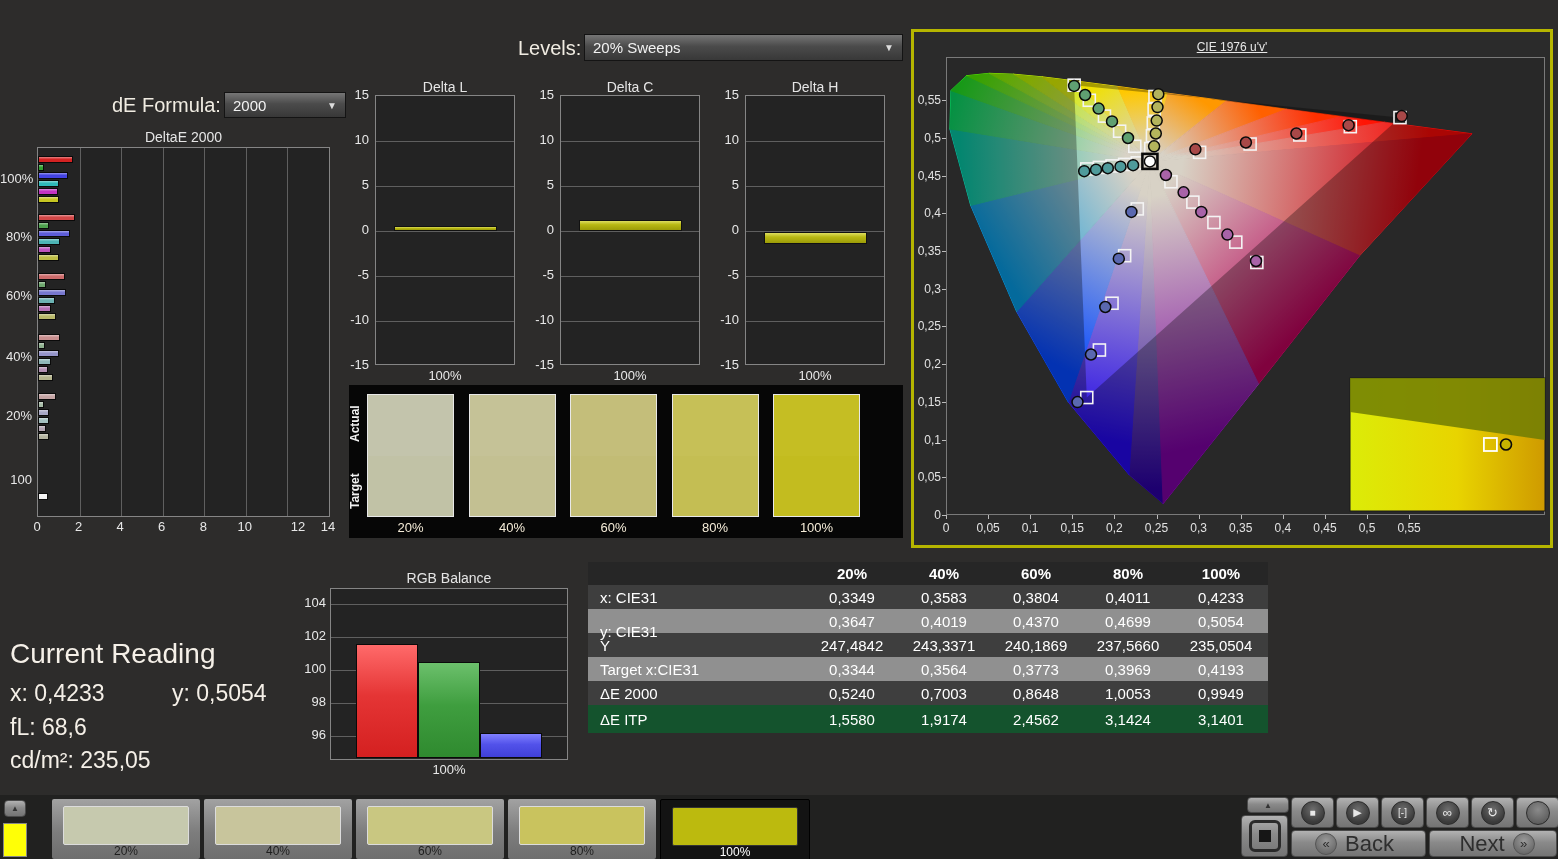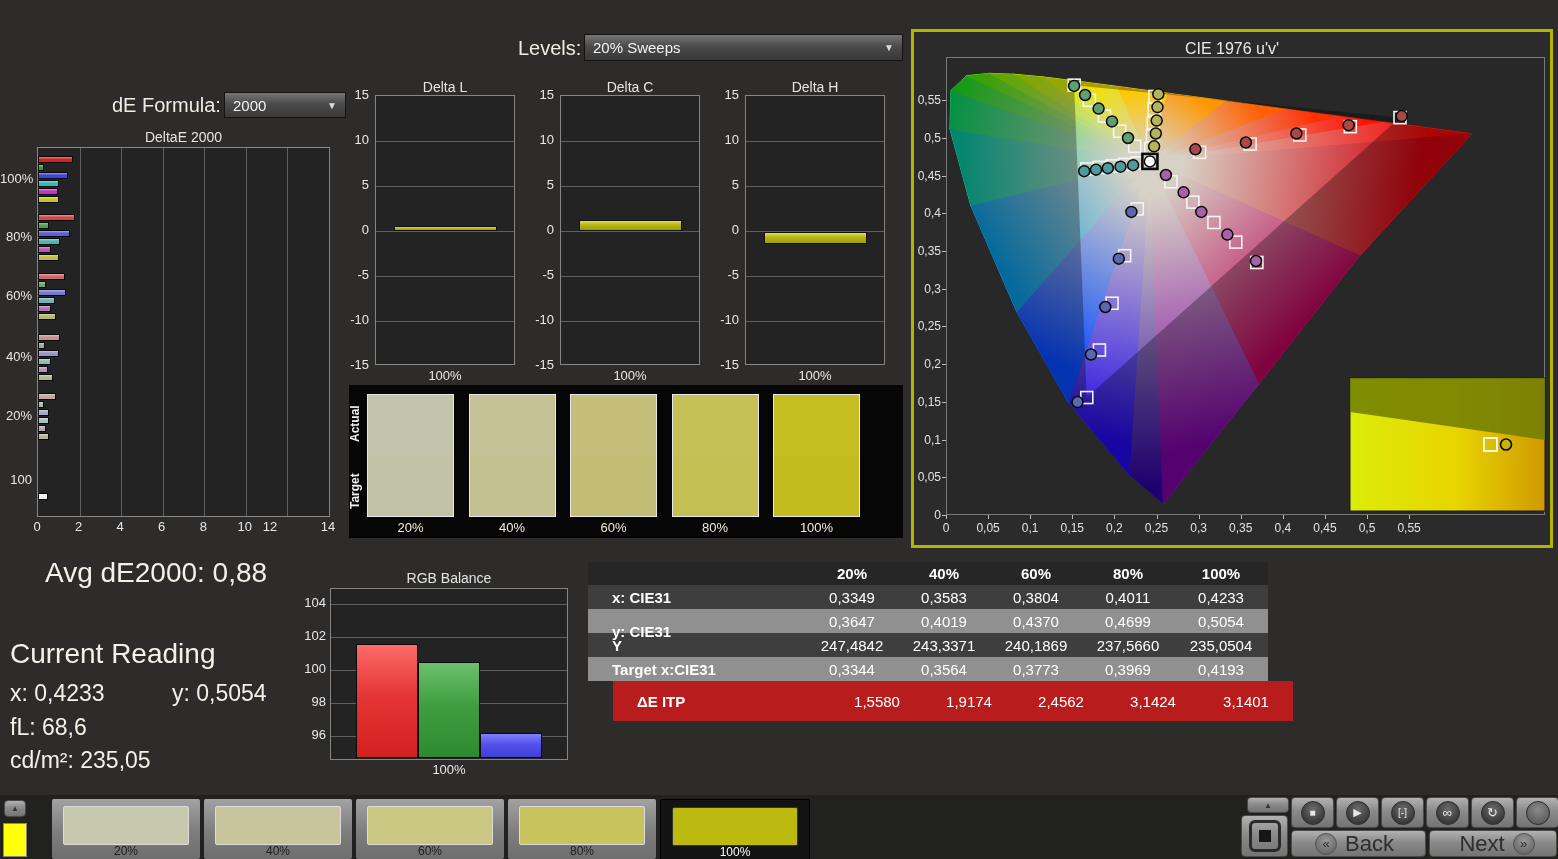--- a/index.html
+++ b/index.html
@@ -27,23 +27,23 @@
   .vlabel{position:absolute;font-size:12px;font-weight:bold;color:#f2f2f2;
           transform:rotate(-90deg);transform-origin:center;white-space:nowrap;}
   .swatch{position:absolute;border:1px solid #e8e8e8;box-sizing:border-box;}
   .swatch .half{position:absolute;left:0;right:0;height:50%;}
   .sw-label{position:absolute;font-size:13px;color:#f5ecd8;transform:translateX(-50%);}
   .stat-big{font-size:28px;color:#f5f0e8;}
   .stat-med{font-size:23px;color:#f5f0e8;}
   .tbl{position:absolute;left:588px;top:562px;width:680px;font-size:15px;}
   .tbl-row{display:flex;width:100%;}
   .tbl-cell{box-sizing:border-box;display:flex;align-items:center;justify-content:center;color:#fff;}
-  .tbl-cell.lab{justify-content:flex-start;padding-left:24px;font-weight:bold;}
+  .tbl-cell.lab{justify-content:flex-start;padding-left:12px;font-weight:normal;}
   .cie-panel{border:3px solid #b5b500;background:#2b2b2b;box-sizing:border-box;}
-  .cie-title{position:absolute;width:100%;text-align:center;top:8px;font-size:16px;color:#e8e8e8;}
+  .cie-title{position:absolute;width:100%;text-align:center;top:8px;font-size:12px;color:#e8e8e8;text-decoration:underline;}
   .cie-plot{position:absolute;left:32px;top:25px;width:599px;height:458px;
             background:#282828;border:1px solid #7a7a7a;box-sizing:border-box;}
   .cie-tick{position:absolute;font-size:12px;color:#e2e2e2;}
   .bottom-bar{position:absolute;left:0;top:795px;width:1558px;height:64px;background:#212120;}
   .patch-btn{position:absolute;top:4px;height:60px;width:148px;border-radius:2px;
              background:linear-gradient(#a2a2a2,#7d7d7d 55%,#6e6e6e);cursor:pointer;}
   .patch-btn.sel{background:#131313;border:1px solid #000;}
   .patch-sw{position:absolute;left:11px;right:11px;top:7px;height:37px;
             border:1px solid #dcdcdc;border-radius:2px;}
   .patch-lbl{position:absolute;left:0;right:0;bottom:1px;text-align:center;
@@ -118,21 +118,21 @@
       <div class="bar-h" style="top: 285px; width: 10.8px; background: linear-gradient(rgba(255, 255, 255, 0.45), rgba(255, 255, 255, 0) 45%), rgb(179, 179, 160);"></div>
       <div class="bar-h" style="top: 345px; width: 10.4px; background: linear-gradient(rgba(255, 255, 255, 0.45), rgba(255, 255, 255, 0) 45%), rgb(240, 240, 240);"></div>
     </div>
   <div class="abs" id="deltae-labels">
       <div class="tick c" style="left: 37px; top: 519px;">0</div>
       <div class="tick c" style="left: 78.5714px; top: 519px;">2</div>
       <div class="tick c" style="left: 120.143px; top: 519px;">4</div>
       <div class="tick c" style="left: 161.714px; top: 519px;">6</div>
       <div class="tick c" style="left: 203.286px; top: 519px;">8</div>
       <div class="tick c" style="left: 244.857px; top: 519px;">10</div>
-      <div class="tick c" style="left: 270px; top: 519px;">12</div>
+      <div class="tick c" style="left: 298px; top: 519px;">12</div>
       <div class="tick c" style="left: 328px; top: 519px;">14</div>
       <div class="tick r" style="left: 0px; top: 171px; width: 32px;">100%</div>
       <div class="tick r" style="left: 0px; top: 229px; width: 32px;">80%</div>
       <div class="tick r" style="left: 0px; top: 288px; width: 32px;">60%</div>
       <div class="tick r" style="left: 0px; top: 349px; width: 32px;">40%</div>
       <div class="tick r" style="left: 0px; top: 408px; width: 32px;">20%</div>
       <div class="tick r" style="left: 0px; top: 472px; width: 32px;">100</div>
     </div>
 
   <div class="abs" id="small-charts">
@@ -212,21 +212,20 @@
         <div class="half" style="top: 50%; background: rgb(196, 190, 83);"></div>
       </div>
       <div class="sw-label" style="left: 366px; top: 135px;">80%</div>
       <div class="swatch" style="left: 424px; top: 9px; width: 87px; height: 123px;">
         <div class="half" style="top: 0px; background: rgb(197, 190, 35);"></div>
         <div class="half" style="top: 50%; background: rgb(195, 188, 31);"></div>
       </div>
       <div class="sw-label" style="left: 467.5px; top: 135px;">100%</div>
     </div>
 
-  <div class="abs stat-big" style="left:45px;top:557px;">Avg dE2000: 0,88</div>
   <div class="abs stat-big" style="left:10px;top:638px;">Current Reading</div>
   <div class="abs stat-med" style="left:10px;top:680px;">x: 0,4233</div>
   <div class="abs stat-med" style="left:172px;top:680px;">y: 0,5054</div>
   <div class="abs stat-med" style="left:10px;top:714px;">fL: 68,6</div>
   <div class="abs stat-med" style="left:10px;top:747px;">cd/m²: 235,05</div>
 
   <div class="abs chart-title" style="left:330px;top:570px;width:238px;">RGB Balance</div>
   <div class="plot" id="rgb-plot" style="left:330px;top:588px;width:238px;height:172px;">
       <div class="gridh" style="top: 14.9px;"></div>
       <div class="gridh" style="top: 47.9px;"></div>
@@ -280,21 +279,29 @@
         <div class="tbl-cell" style="width: 94px;">235,0504</div>
       </div>
       <div class="tbl-row" style="height: 24px; background: rgb(144, 144, 144);">
         <div class="tbl-cell lab" style="width: 218px;">Target x:CIE31</div>
         <div class="tbl-cell" style="width: 92px;">0,3344</div>
         <div class="tbl-cell" style="width: 92px;">0,3564</div>
         <div class="tbl-cell" style="width: 92px;">0,3773</div>
         <div class="tbl-cell" style="width: 92px;">0,3969</div>
         <div class="tbl-cell" style="width: 94px;">0,4193</div>
       </div>
-      <div class="tbl-row" style="height: 40px; background: #b91c1c; margin-left: 25px;">
+      <div class="tbl-row" style="height: 24px; background: rgb(62, 62, 62);">
+        <div class="tbl-cell lab" style="width: 218px;">ΔE 2000</div>
+        <div class="tbl-cell" style="width: 92px;">0,5240</div>
+        <div class="tbl-cell" style="width: 92px;">0,7003</div>
+        <div class="tbl-cell" style="width: 92px;">0,8648</div>
+        <div class="tbl-cell" style="width: 92px;">1,0053</div>
+        <div class="tbl-cell" style="width: 94px;">0,9949</div>
+      </div>
+      <div class="tbl-row" style="height: 28px; background: #14532d;">
         <div class="tbl-cell lab" style="width: 218px;">ΔE ITP</div>
         <div class="tbl-cell" style="width: 92px;">1,5580</div>
         <div class="tbl-cell" style="width: 92px;">1,9174</div>
         <div class="tbl-cell" style="width: 92px;">2,4562</div>
         <div class="tbl-cell" style="width: 92px;">3,1424</div>
         <div class="tbl-cell" style="width: 94px; text-align: right;">3,1401</div>
       </div>
     </div>
 
   <div class="abs cie-panel" style="left:911px;top:29px;width:642px;height:519px;">

